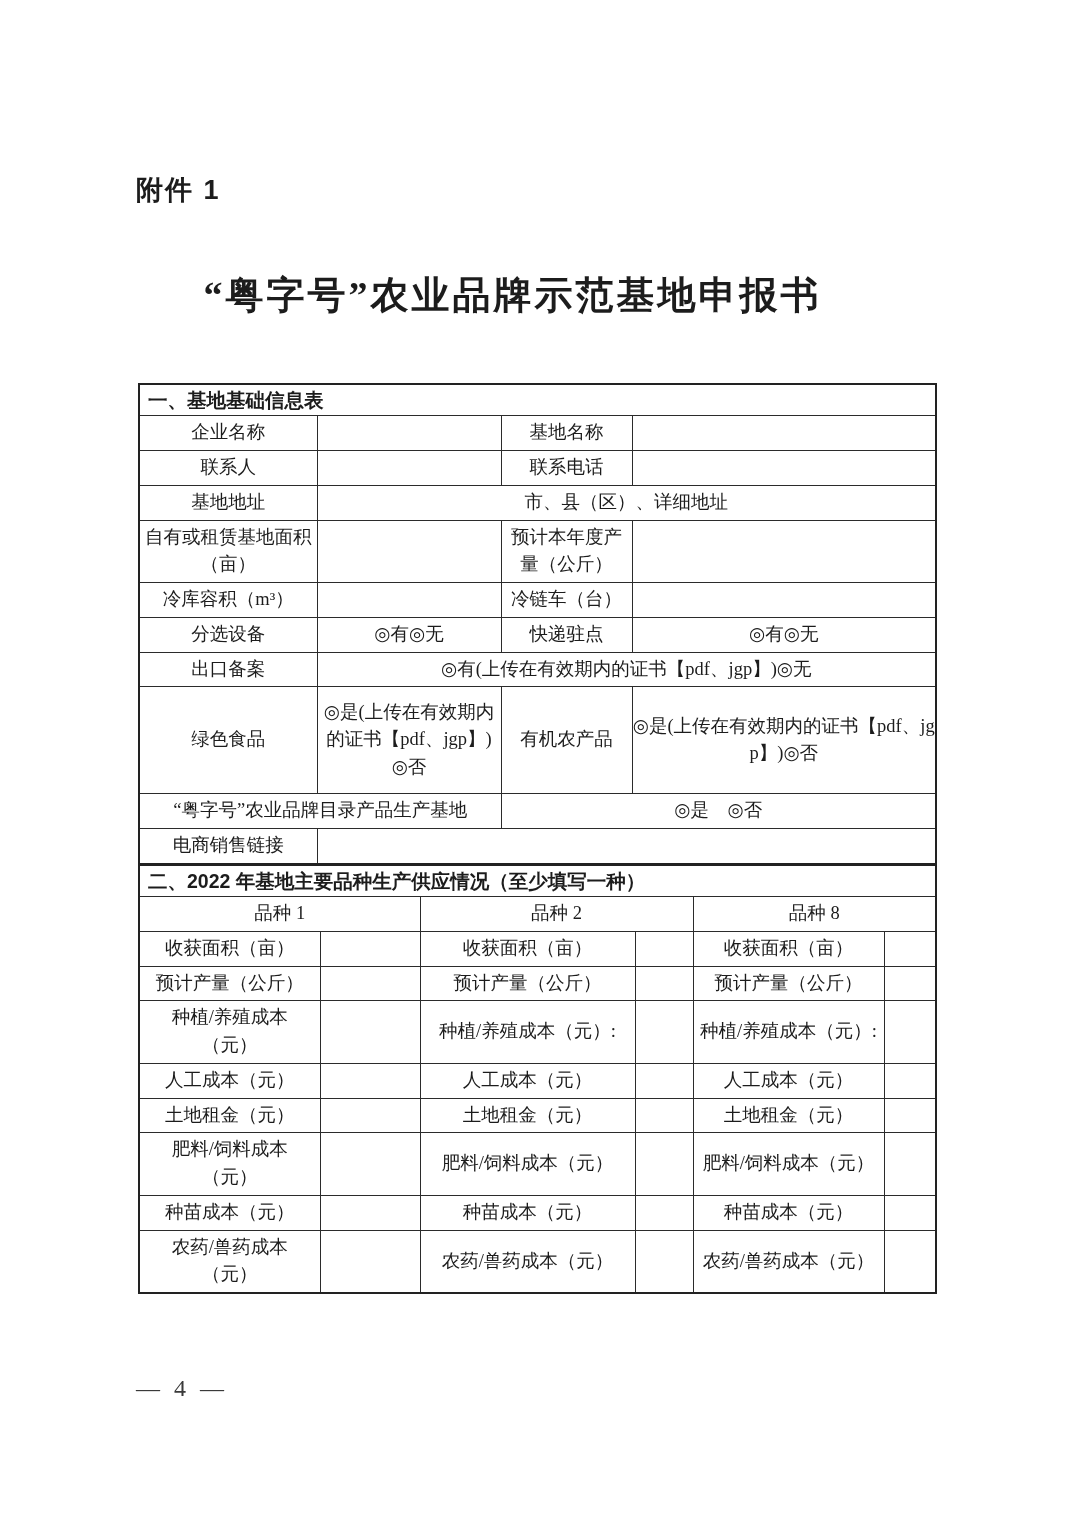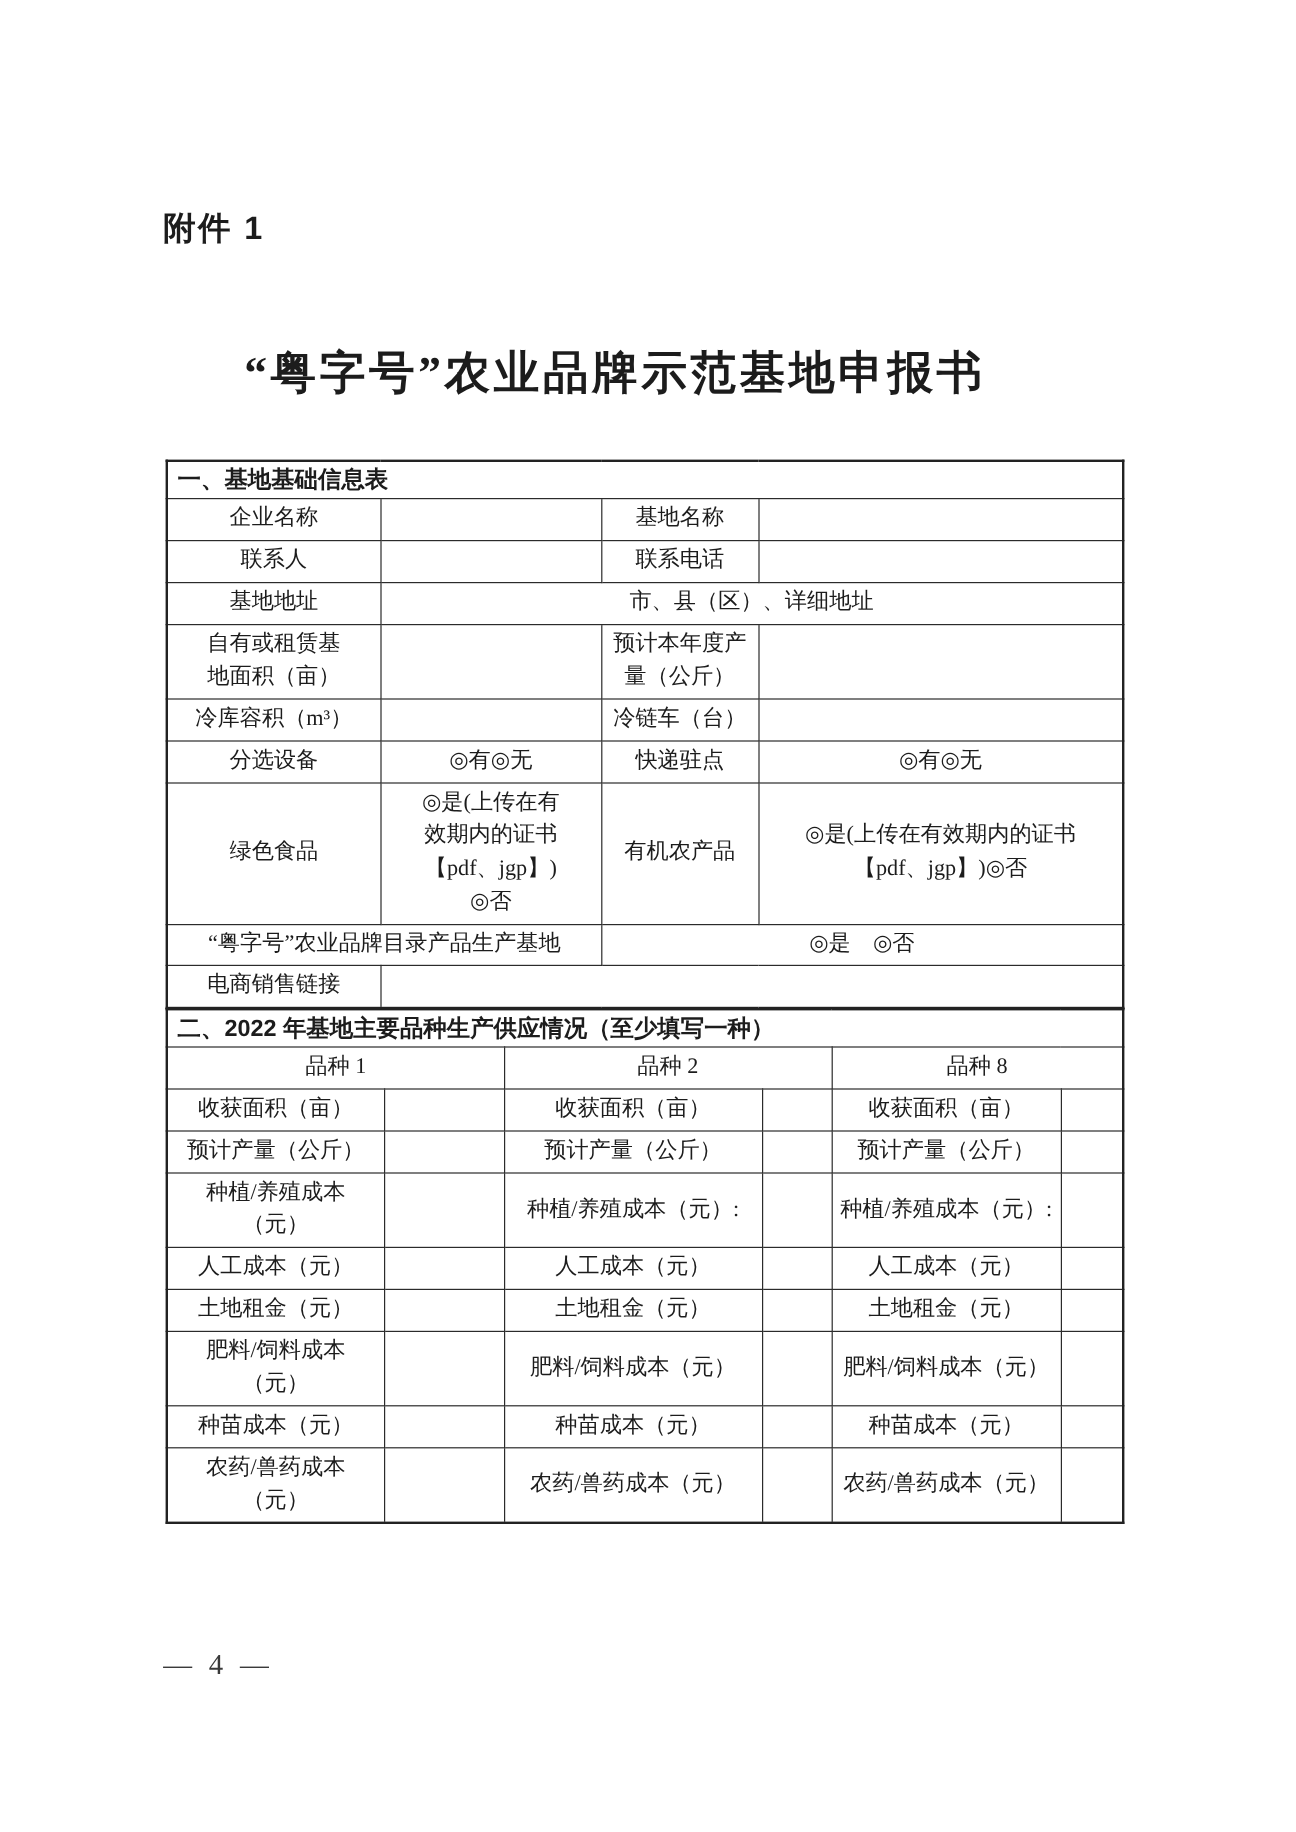--- a/index.html
+++ b/index.html
@@ -13,21 +13,21 @@
     overflow:hidden;
   }
   .attachment{
     position:absolute;left:136px;top:172px;
     font-family:"Liberation Sans","DejaVu Sans",sans-serif;
     font-size:27px;font-weight:bold;letter-spacing:2px;text-align:center;
   }
   .doc-title{
     position:absolute;left:0;right:55px;top:270px;
     text-align:center;
-    font-size:38px;font-weight:bold;letter-spacing:3px;margin-top:15px;
+    font-size:38px;font-weight:bold;letter-spacing:3px;
   }
   .tables{
     position:absolute;left:138px;top:383px;width:642px;
   }
   table{
     width:100%;
     border-collapse:collapse;
     table-layout:fixed;
   }
   table.t2{margin-top:-1px;padding-left:41px;}
@@ -45,21 +45,21 @@
   td.section-head{
     text-align:left;
     font-family:"Liberation Sans","DejaVu Sans",sans-serif;
     font-weight:bold;
     font-size:19.5px;
     padding:2px 8px;
     line-height:1.35;
   }
   .two-line span{display:block;}
   td.tall{height:100px;}
-  td.opt-wrap{padding:3px 28px;margin-left:23px;}
+  td.opt-wrap{padding:3px 0;margin-left:23px;}
   .footer{
     position:absolute;left:136px;top:1375px;
     font-size:24px;letter-spacing:4px;color:#3a3a3a;
   }
 </style>
 </head>
 <body>
 
 <div class="page">
 
@@ -106,20 +106,24 @@
         <td>冷库容积（m³）</td>
         <td></td>
         <td>冷链车（台）</td>
         <td></td>
       </tr>
       <tr>
         <td>分选设备</td>
         <td>◎有◎无</td>
         <td>快递驻点</td>
         <td>◎有◎无</td>
+      </tr>
+      <tr>
+        <td>出口备案</td>
+        <td colspan="3">◎有(上传在有效期内的证书【pdf、jgp】)◎无</td>
       </tr>
       <tr>
         <td class="tall">绿色食品</td>
         <td class="opt-wrap">◎是(上传在有效期内的证书【pdf、jgp】) ◎否</td>
         <td>有机农产品</td>
         <td class="opt-wrap">◎是(上传在有效期内的证书【pdf、jgp】)◎否</td>
       </tr>
       <tr>
         <td colspan="2">“粤字号”农业品牌目录产品生产基地</td>
         <td colspan="2">◎是　◎否</td>

